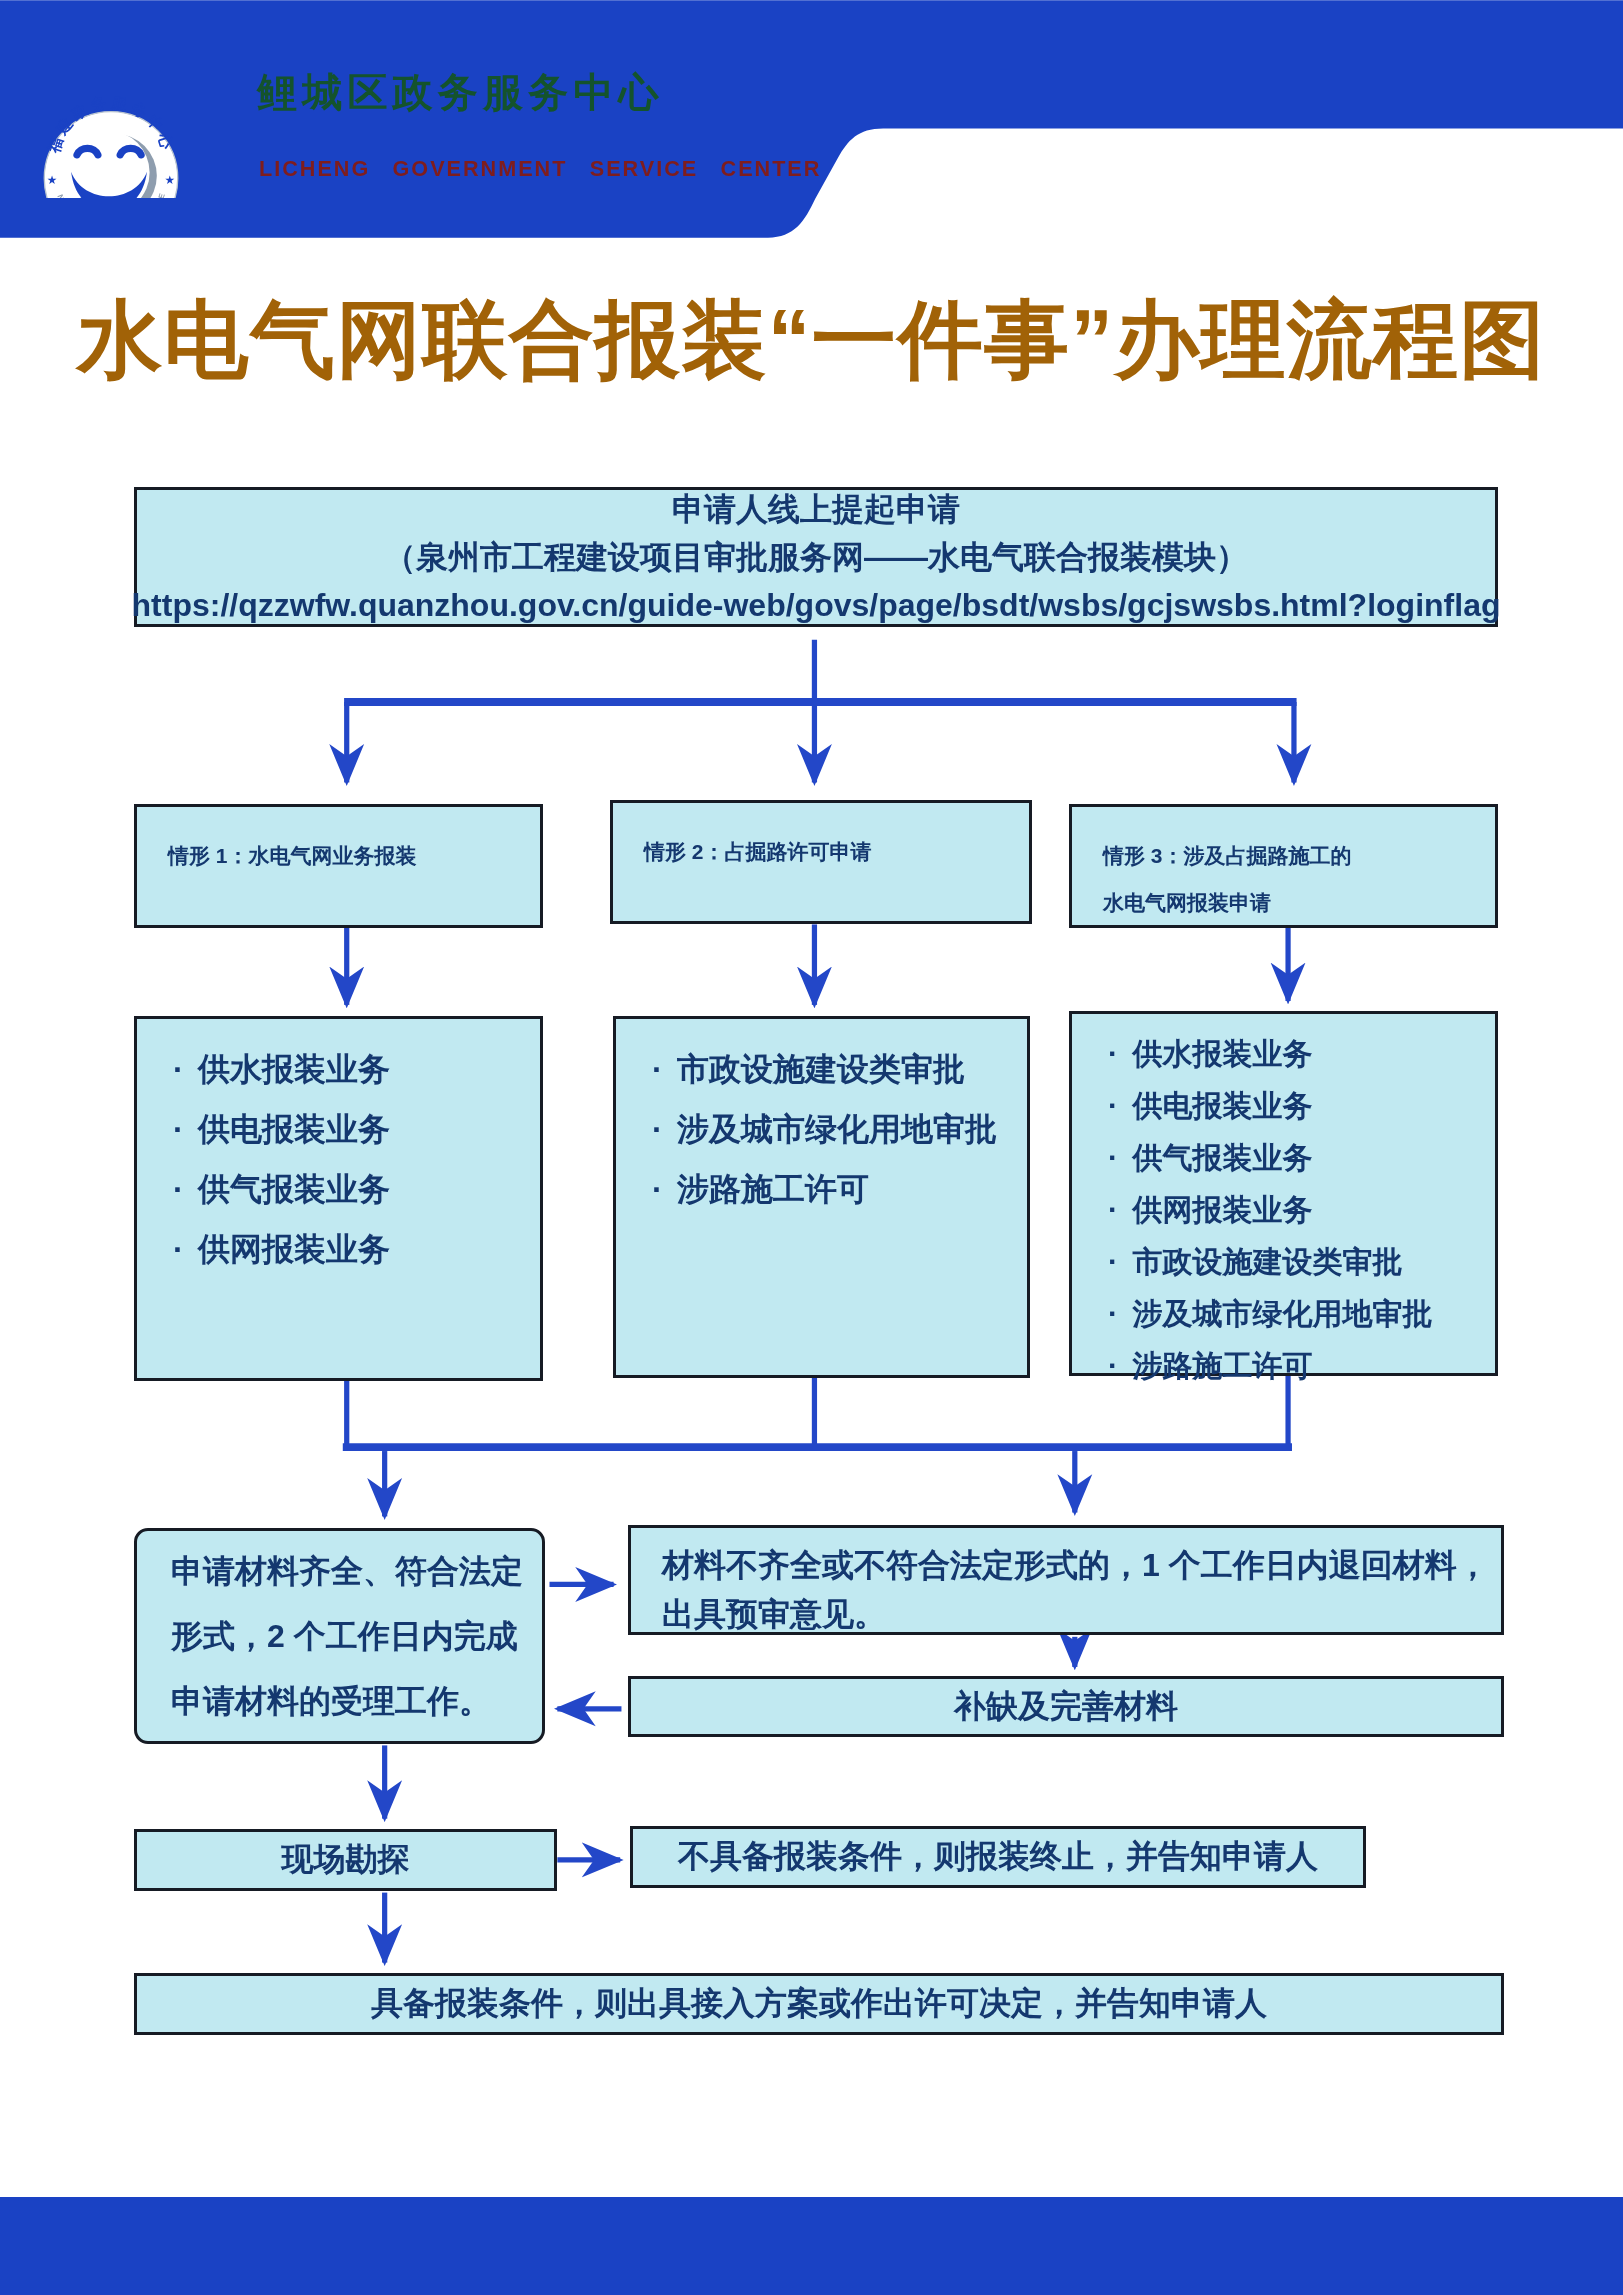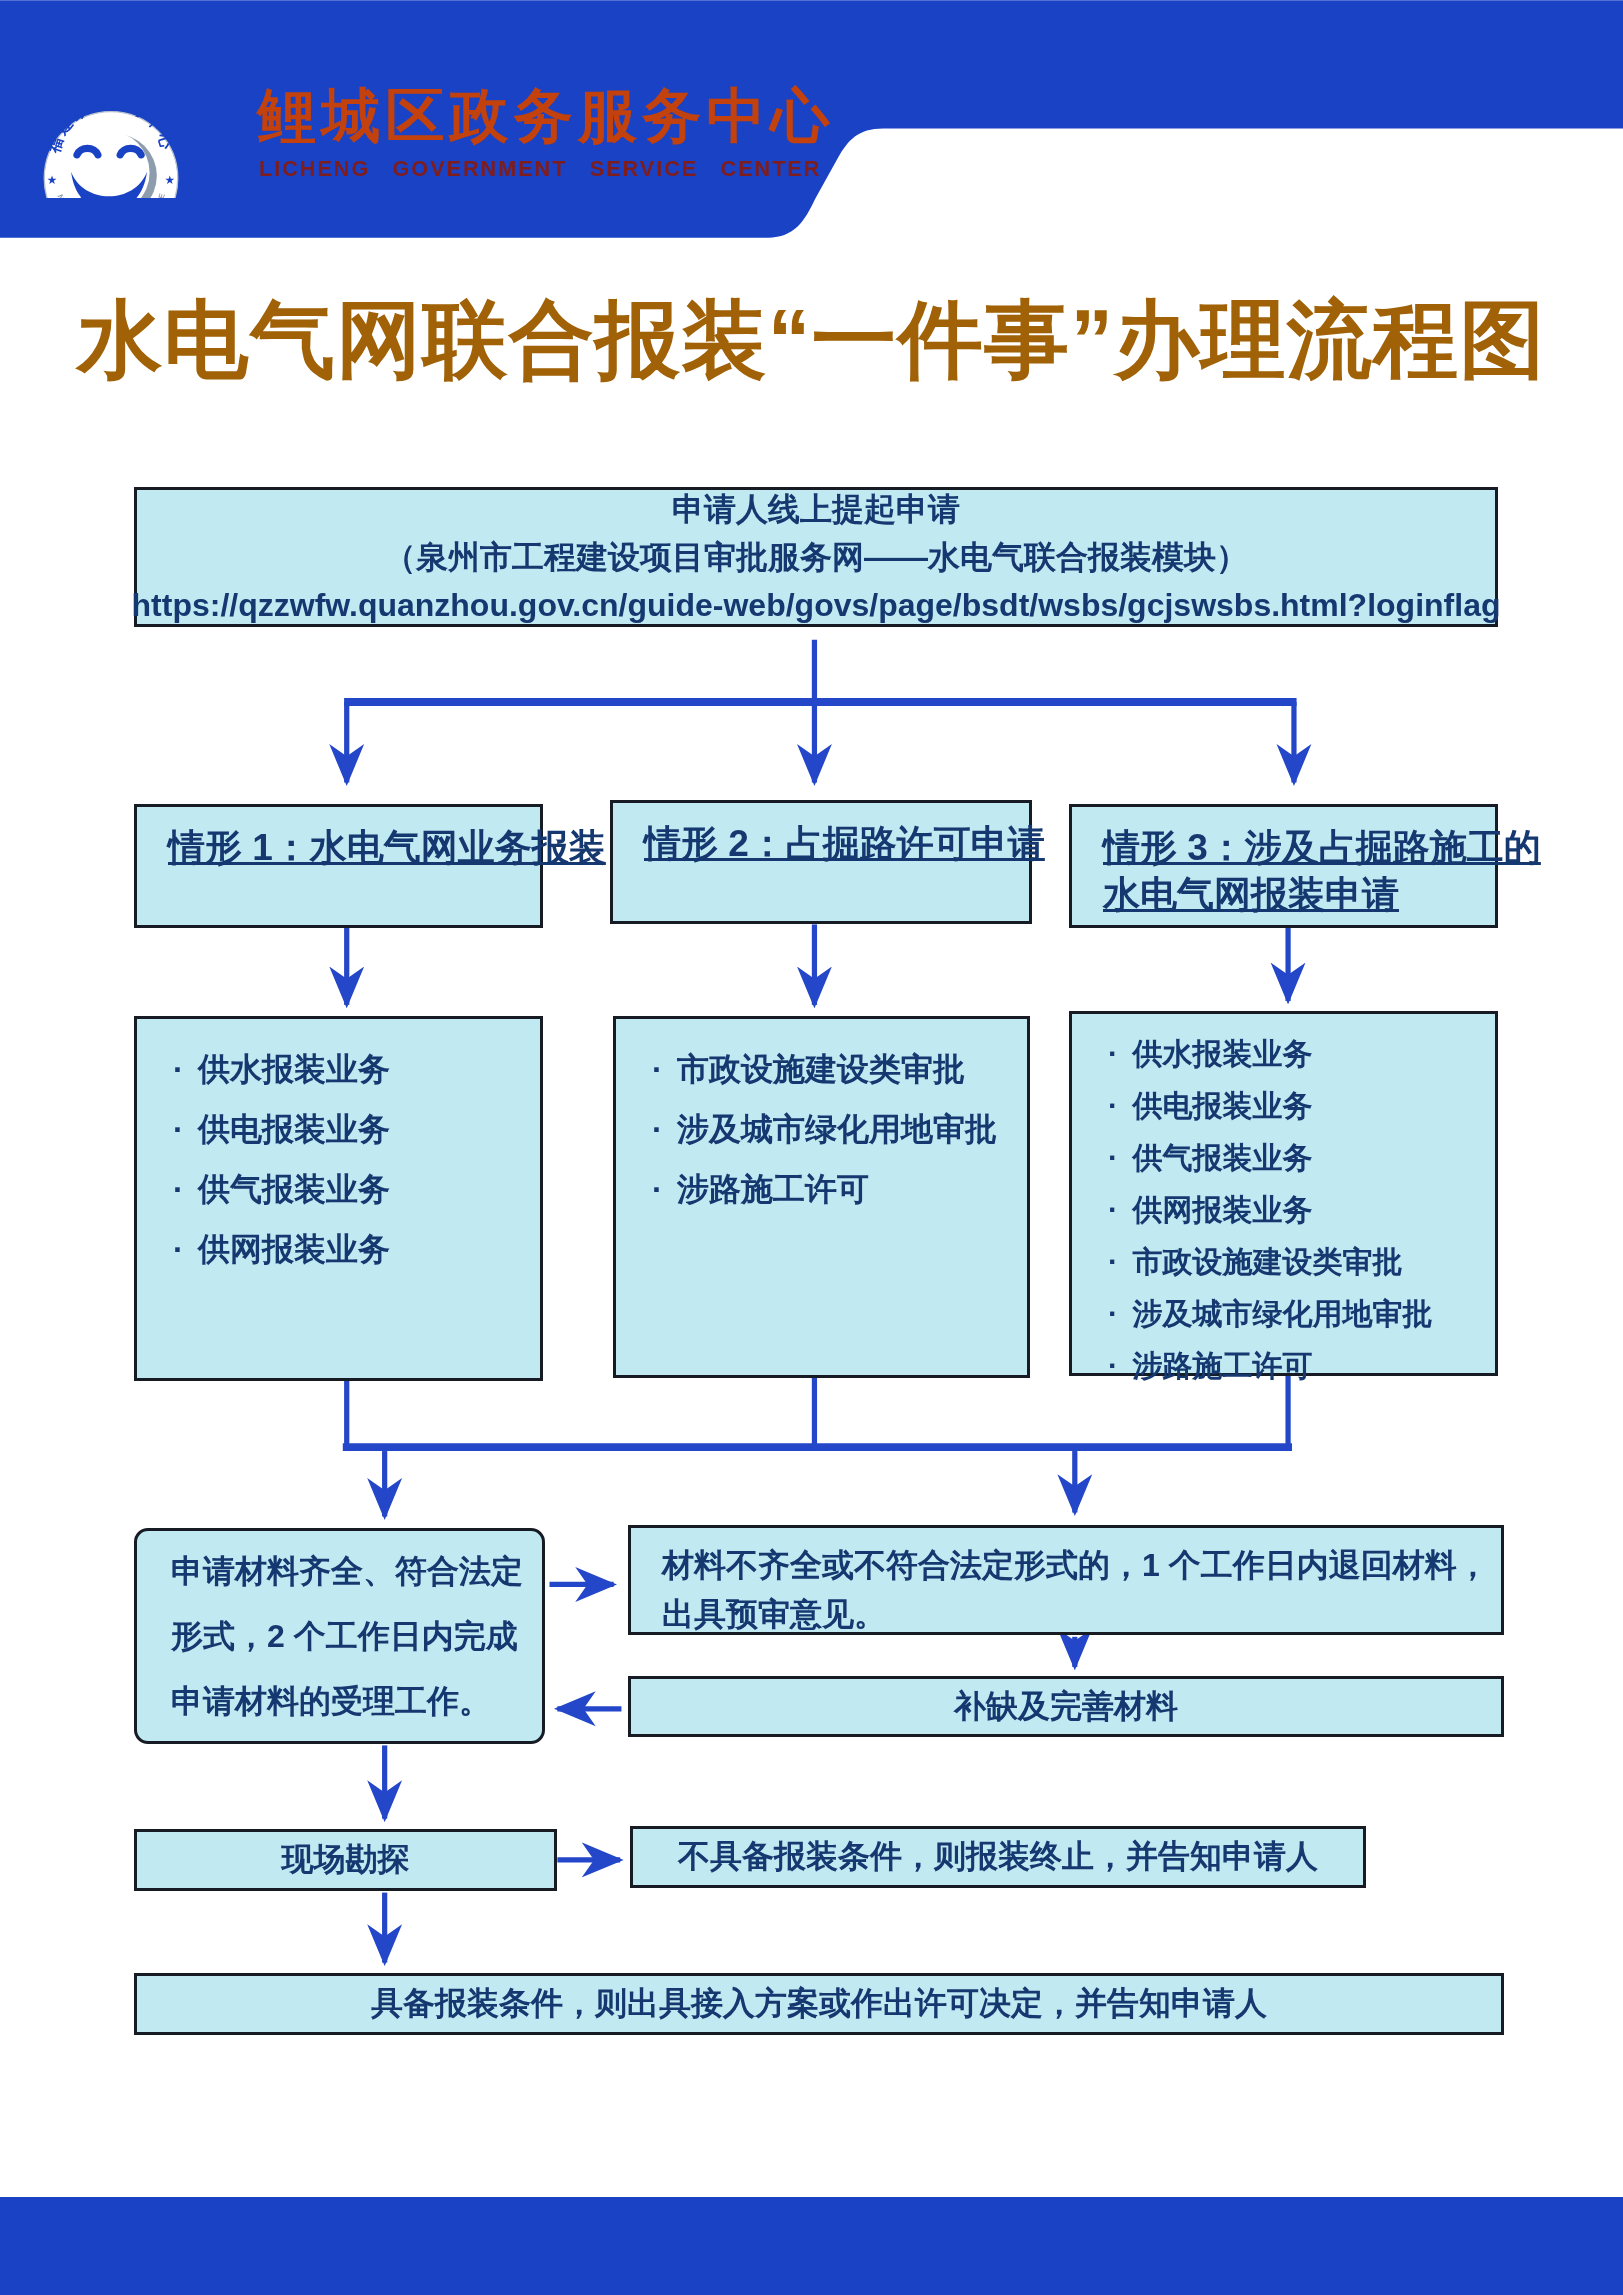--- a/index.html
+++ b/index.html
@@ -3,41 +3,41 @@
 <meta charset="utf-8">
 <style>
   html,body{margin:0;padding:0;background:#ffffff;}
   .page{
     position:relative;width:1623px;height:2295px;overflow:hidden;background:#ffffff;
     font-family:"Liberation Sans",sans-serif;
   }
   
   .band-svg{position:absolute;left:0;top:0;width:1623px;height:249px;display:block;}
   .org-cn{
-    position:absolute;left:257px;top:77px;width:916px;
-    color:#c2410c;font-size:59px;font-weight:700;letter-spacing:5.2px;white-space:nowrap;
+    position:absolute;left:257px;top:65px;width:916px;
+    color:#14532d;font-size:40px;font-weight:700;letter-spacing:5.2px;white-space:nowrap;
   }
   .org-en{
     position:absolute;left:259px;top:156px;width:916px;
     color:#7f1d1d;font-size:21.6px;font-weight:700;letter-spacing:2px;word-spacing:14.4px;white-space:nowrap;
   }
   .logo-svg{position:absolute;left:39px;top:54px;width:144px;height:144px;}
   
   .main-title{
     position:absolute;left:0;top:283px;width:1623px;text-align:center;
     color:#a16207;font-size:85px;font-weight:800;letter-spacing:1.3px;white-space:nowrap;
   }
   
   .fbox{
     position:absolute;box-sizing:border-box;background:#c1e9f1;border:3.3px solid #161b24;
     color:#14386f;font-weight:700;z-index:2;
   }
   .center-lines{display:flex;flex-direction:column;align-items:center;justify-content:center;text-align:center;}
   .apply-box{left:134px;top:487px;width:1364px;height:140px;font-size:32px;line-height:48px;}
-  .sc-box{font-size:37px;line-height:47px;padding:17px 31px;text-decoration:underline;}
+  .sc-box{font-size:21px;line-height:47px;padding:25px 31px;}
   .sc1{left:134px;top:804px;width:409px;height:124px;}
   .sc2{left:610px;top:800px;width:422px;height:124px;}
   .sc3{left:1069px;top:804px;width:429px;height:124px;}
   .d-box{padding:19.6px 0 0 36px;}
   .d1{left:134px;top:1016px;width:409px;height:365px;}
   .d2{left:613px;top:1016px;width:417px;height:362px;}
   .d3{left:1069px;top:1011px;width:429px;height:365px;padding-top:14.4px;}
   .bullet-line{font-size:32px;line-height:60px;white-space:nowrap;}
   .d3 .bullet-line{font-size:30px;line-height:52px;}
   .bullet-glyph{display:inline-block;margin-right:14.4px;}

